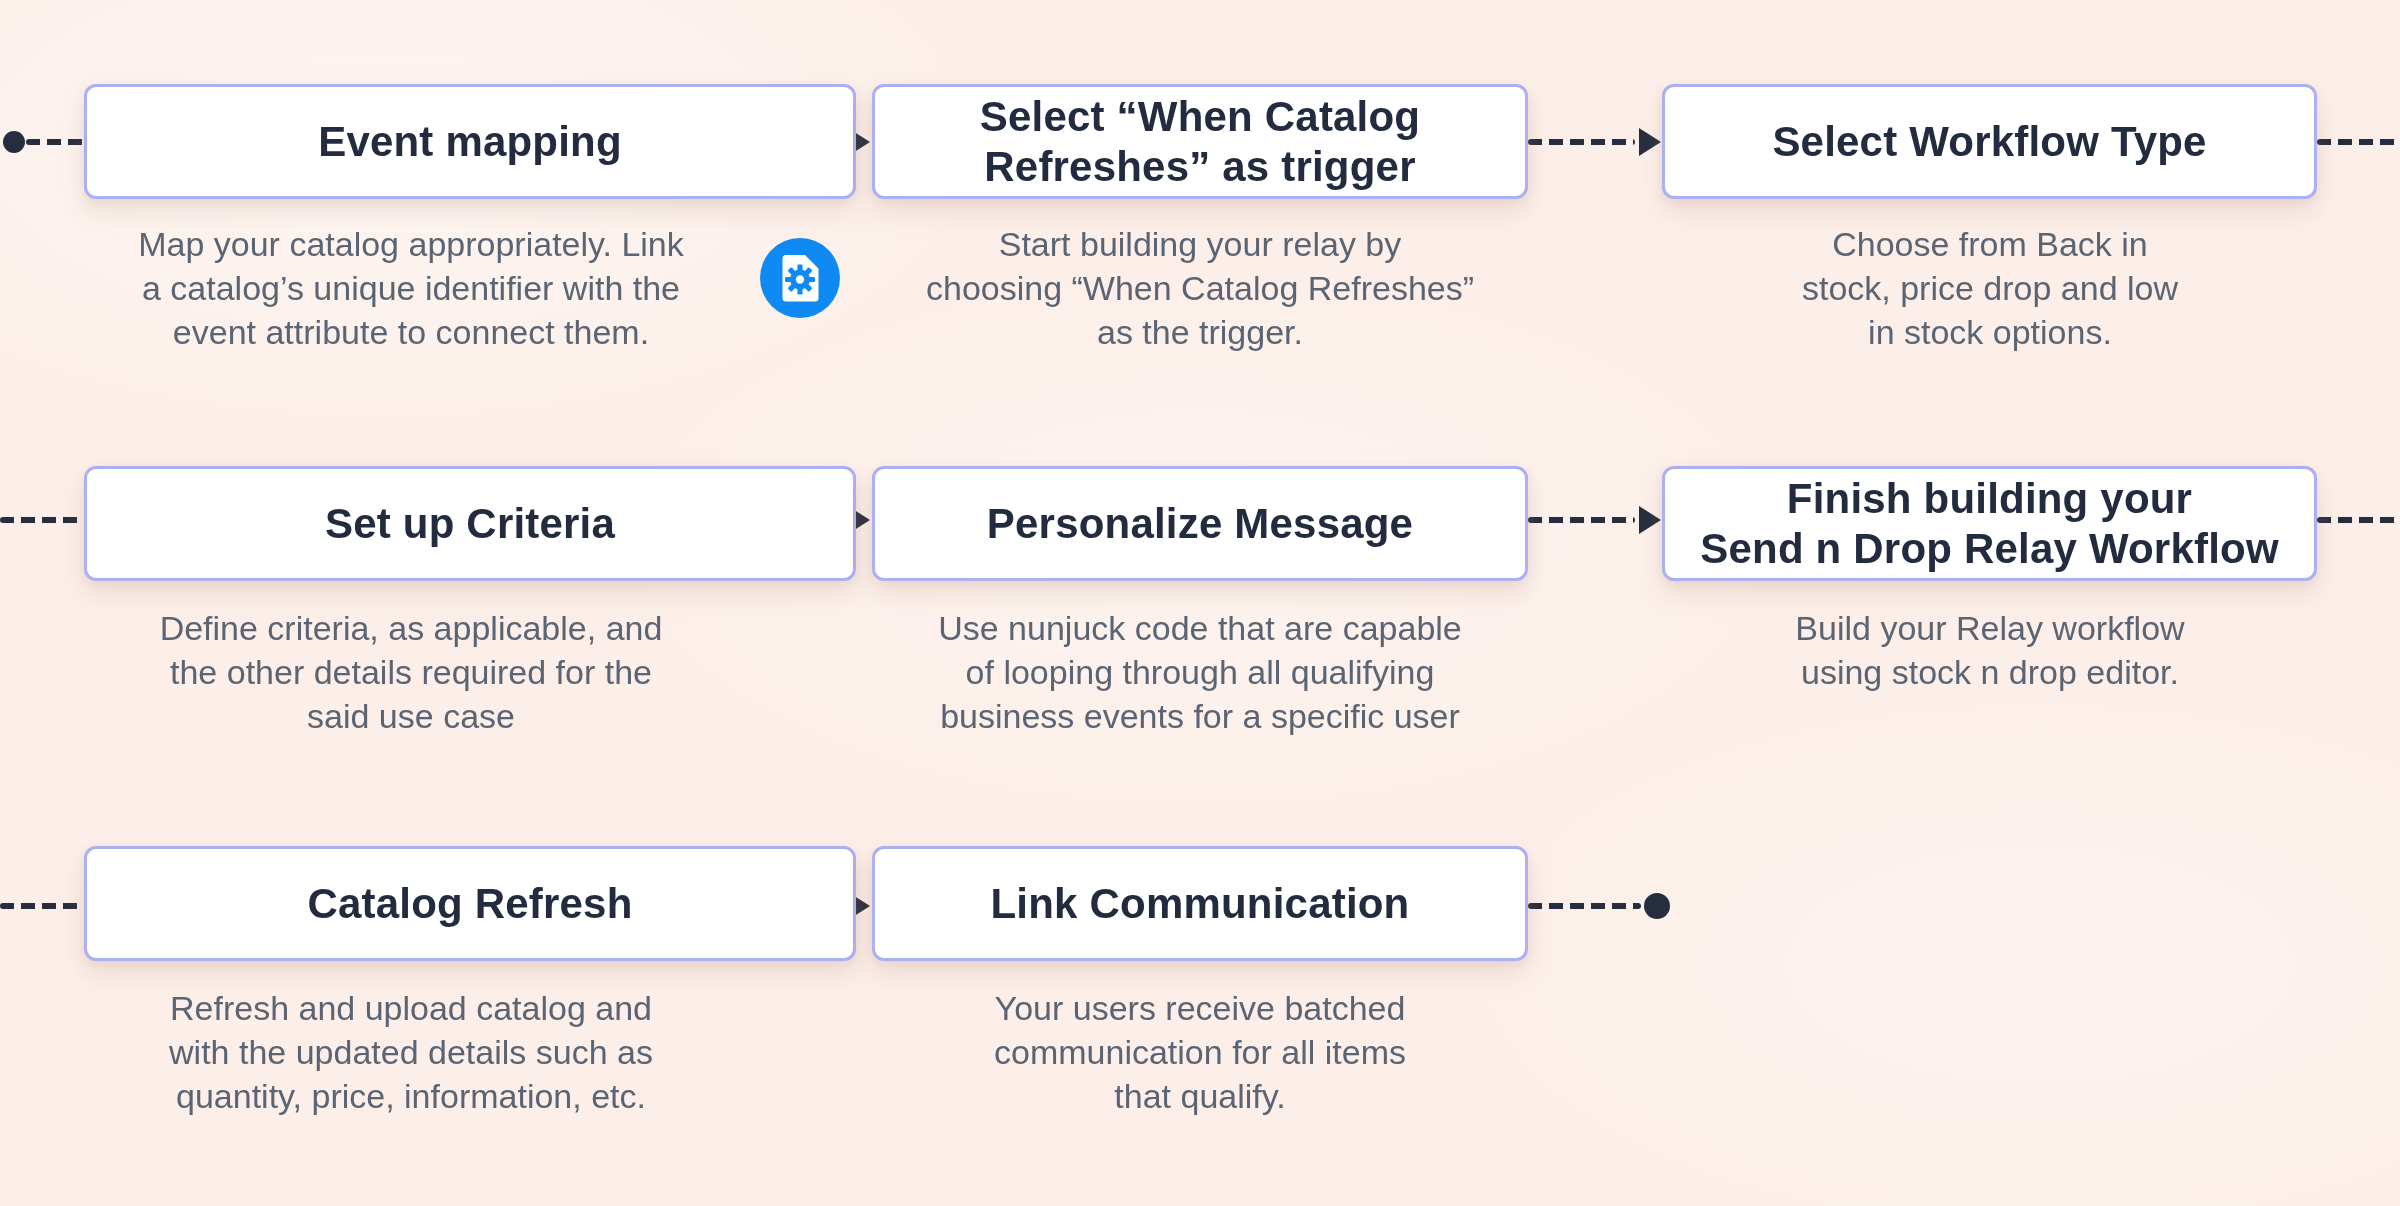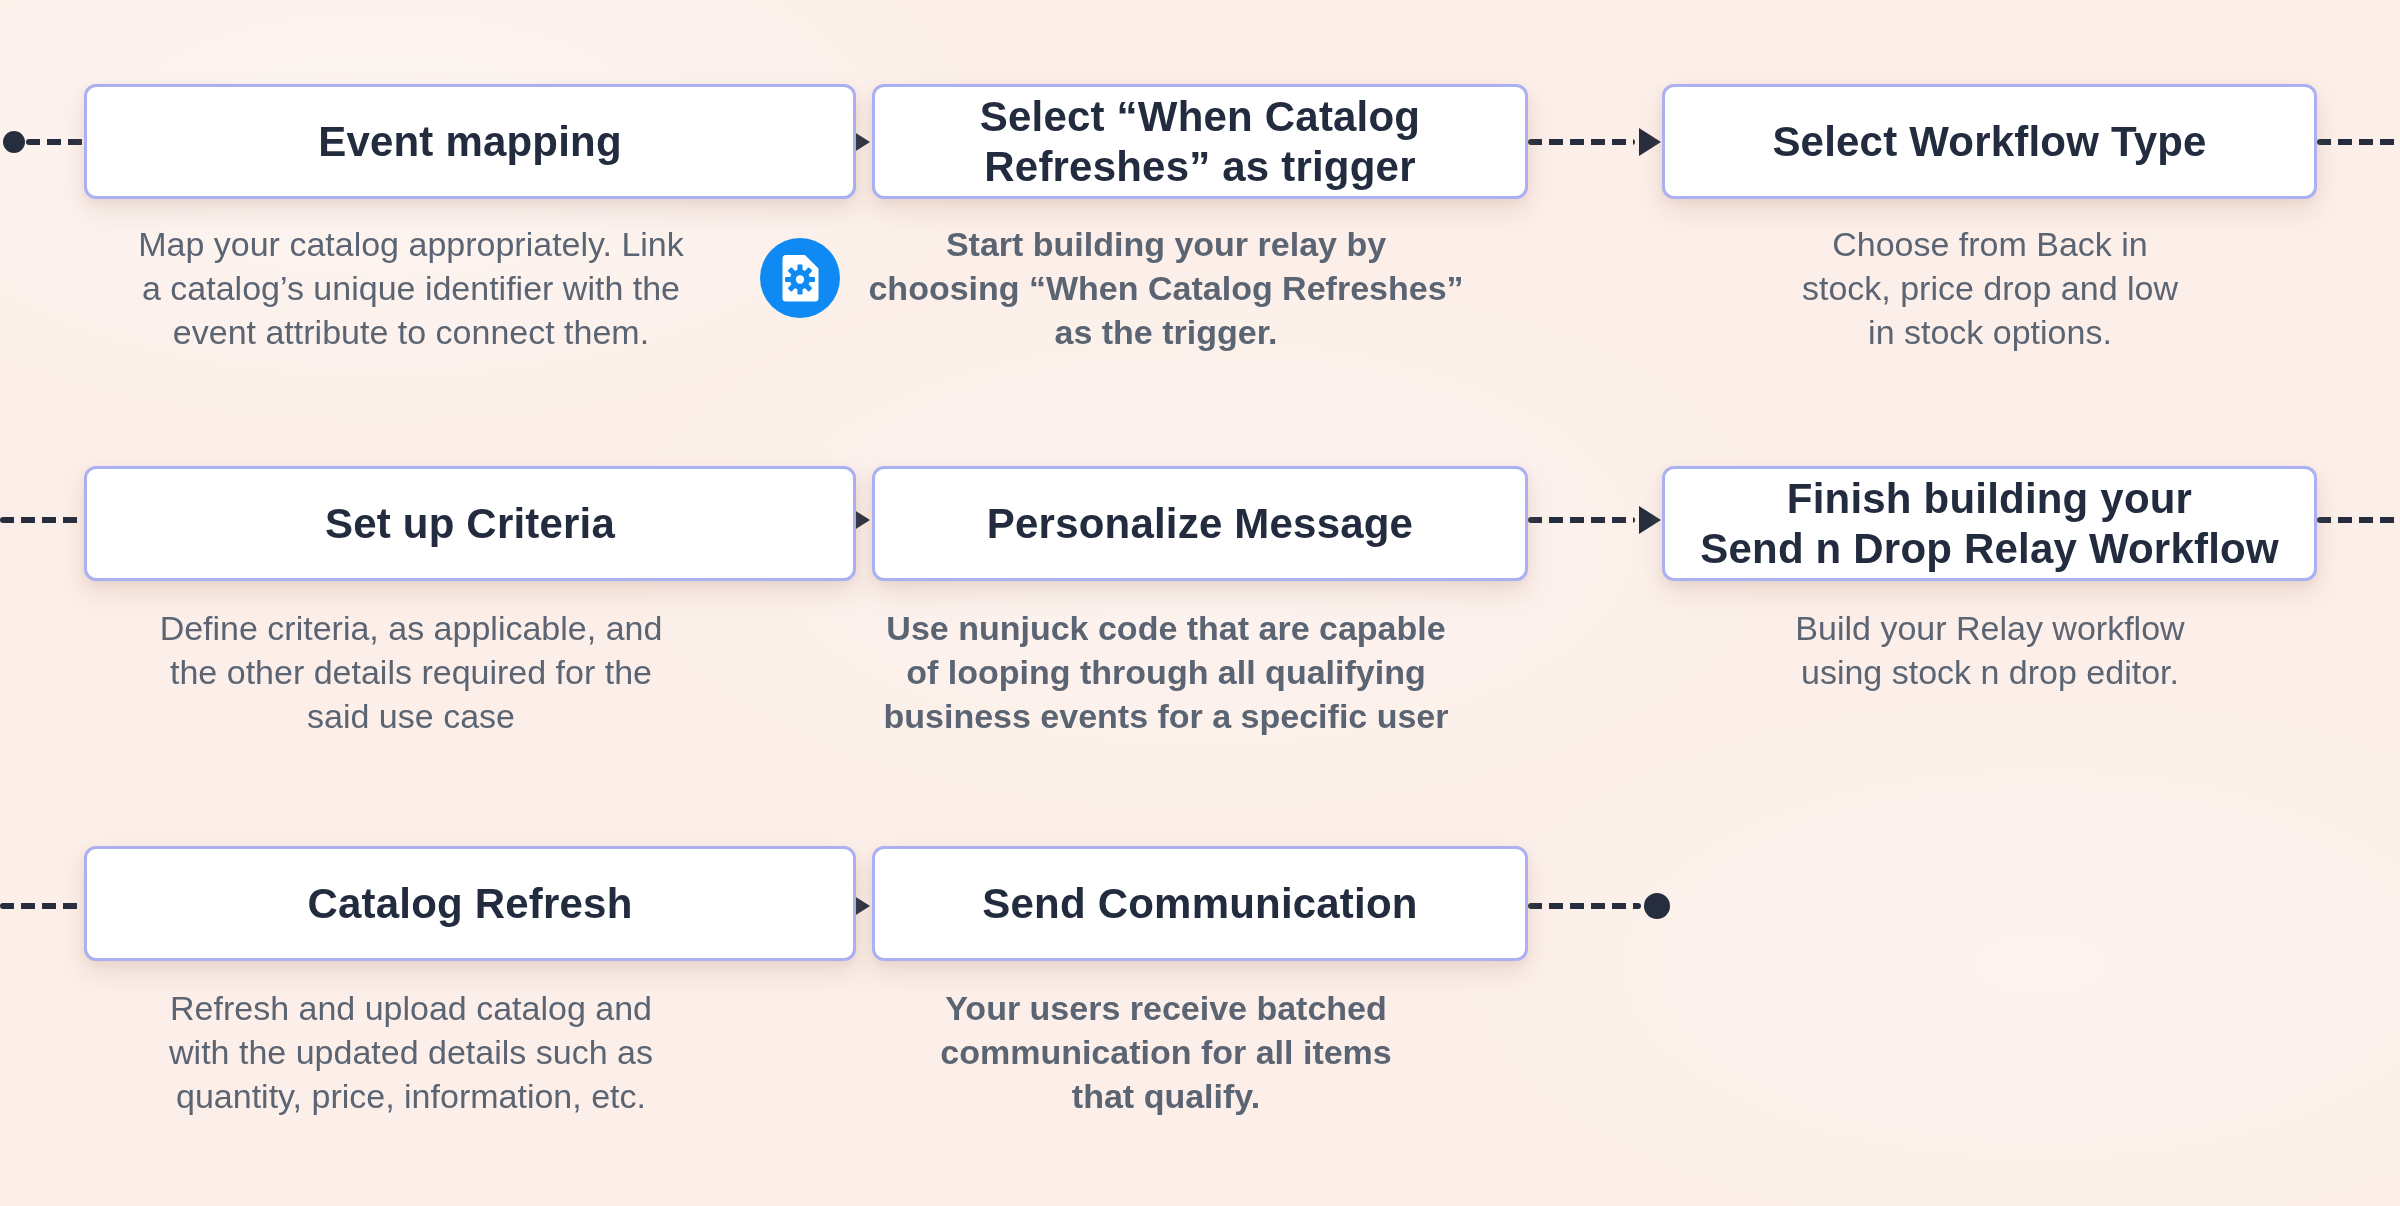--- a/index.html
+++ b/index.html
@@ -41,21 +41,21 @@
     font-size:34px;line-height:44px;font-weight:400;
     color:var(--description-text);
     text-align:center;white-space:pre-line;
   }
   
   .c1{left:84px;width:772px;}
   .c2{left:872px;width:656px;}
   .c3{left:1662px;width:655px;}
   
   .r1{top:84px;}  .r2{top:466px;}  .r3{top:846px;}
-  .d-c1{left:91px;text-align:center;}  .d-c2{left:846px;font-weight:bold;}  .d-c3{left:1670px;}
+  .d-c1{left:91px;text-align:center;}  .d-c2{left:880px;}  .d-c3{left:1670px;}
   .d-r1{top:222px;}  .d-r2{top:606px;}  .d-r3{top:986px;}
   
   .dash{
     position:absolute;height:6px;border-radius:3px;
     background:repeating-linear-gradient(90deg,var(--connector) 0 14px,transparent 14px 21px);
   }
   .y1{top:139px;} .y2{top:517px;} .y3{top:903px;}
   .arrowhead{
     position:absolute;width:0;height:0;
     border-top:14px solid transparent;border-bottom:14px solid transparent;
@@ -144,21 +144,21 @@
   <div class="step-desc d-r2 d-c2">Use nunjuck code that are capable
 of looping through all qualifying
 business events for a specific user</div>
   <div class="step-desc d-r2 d-c3">Build your Relay workflow
 using stock n drop editor.</div>
 
   <div class="step-box r3 c1">
     <span class="step-title">Catalog Refresh</span>
   </div>
   <div class="step-box r3 c2">
-    <span class="step-title">Send Communication</span>
+    <span class="step-title">Link Communication</span>
   </div>
 
   <div class="step-desc d-r3 d-c1">Refresh and upload catalog and
 with the updated details such as
 quantity, price, information, etc.</div>
   <div class="step-desc d-r3 d-c2">Your users receive batched
 communication for all items
 that qualify.</div>
 
 </div>

